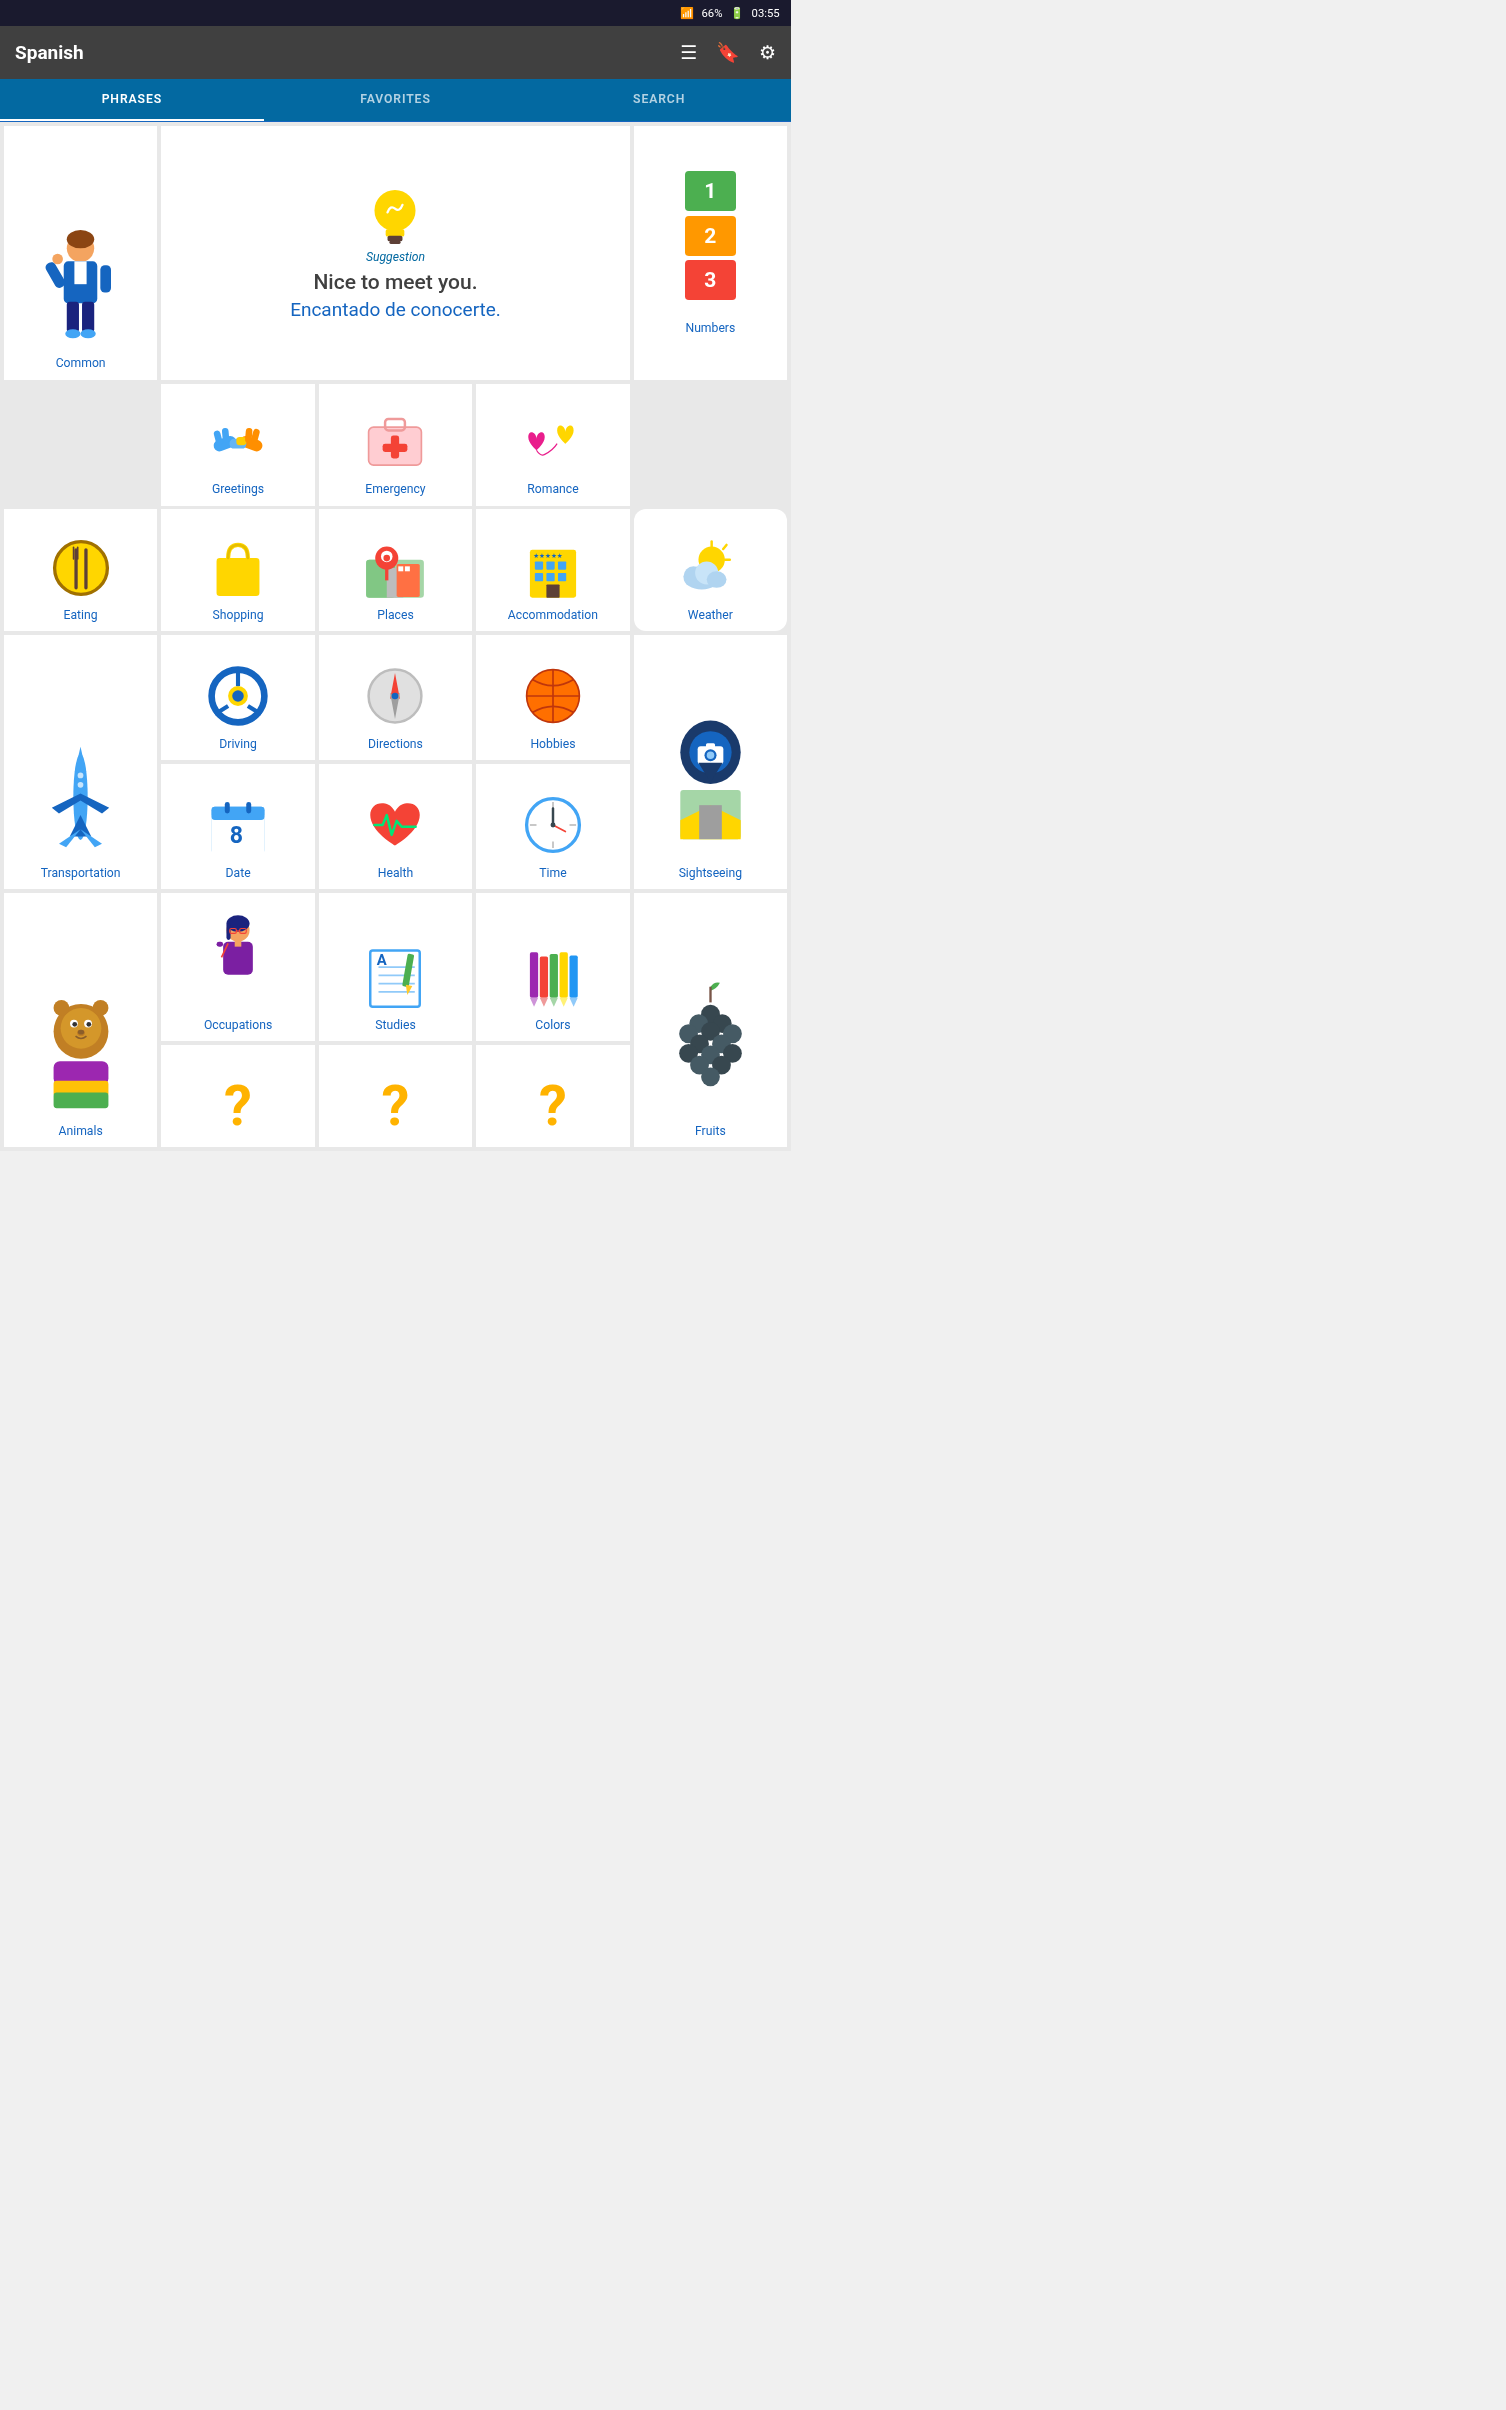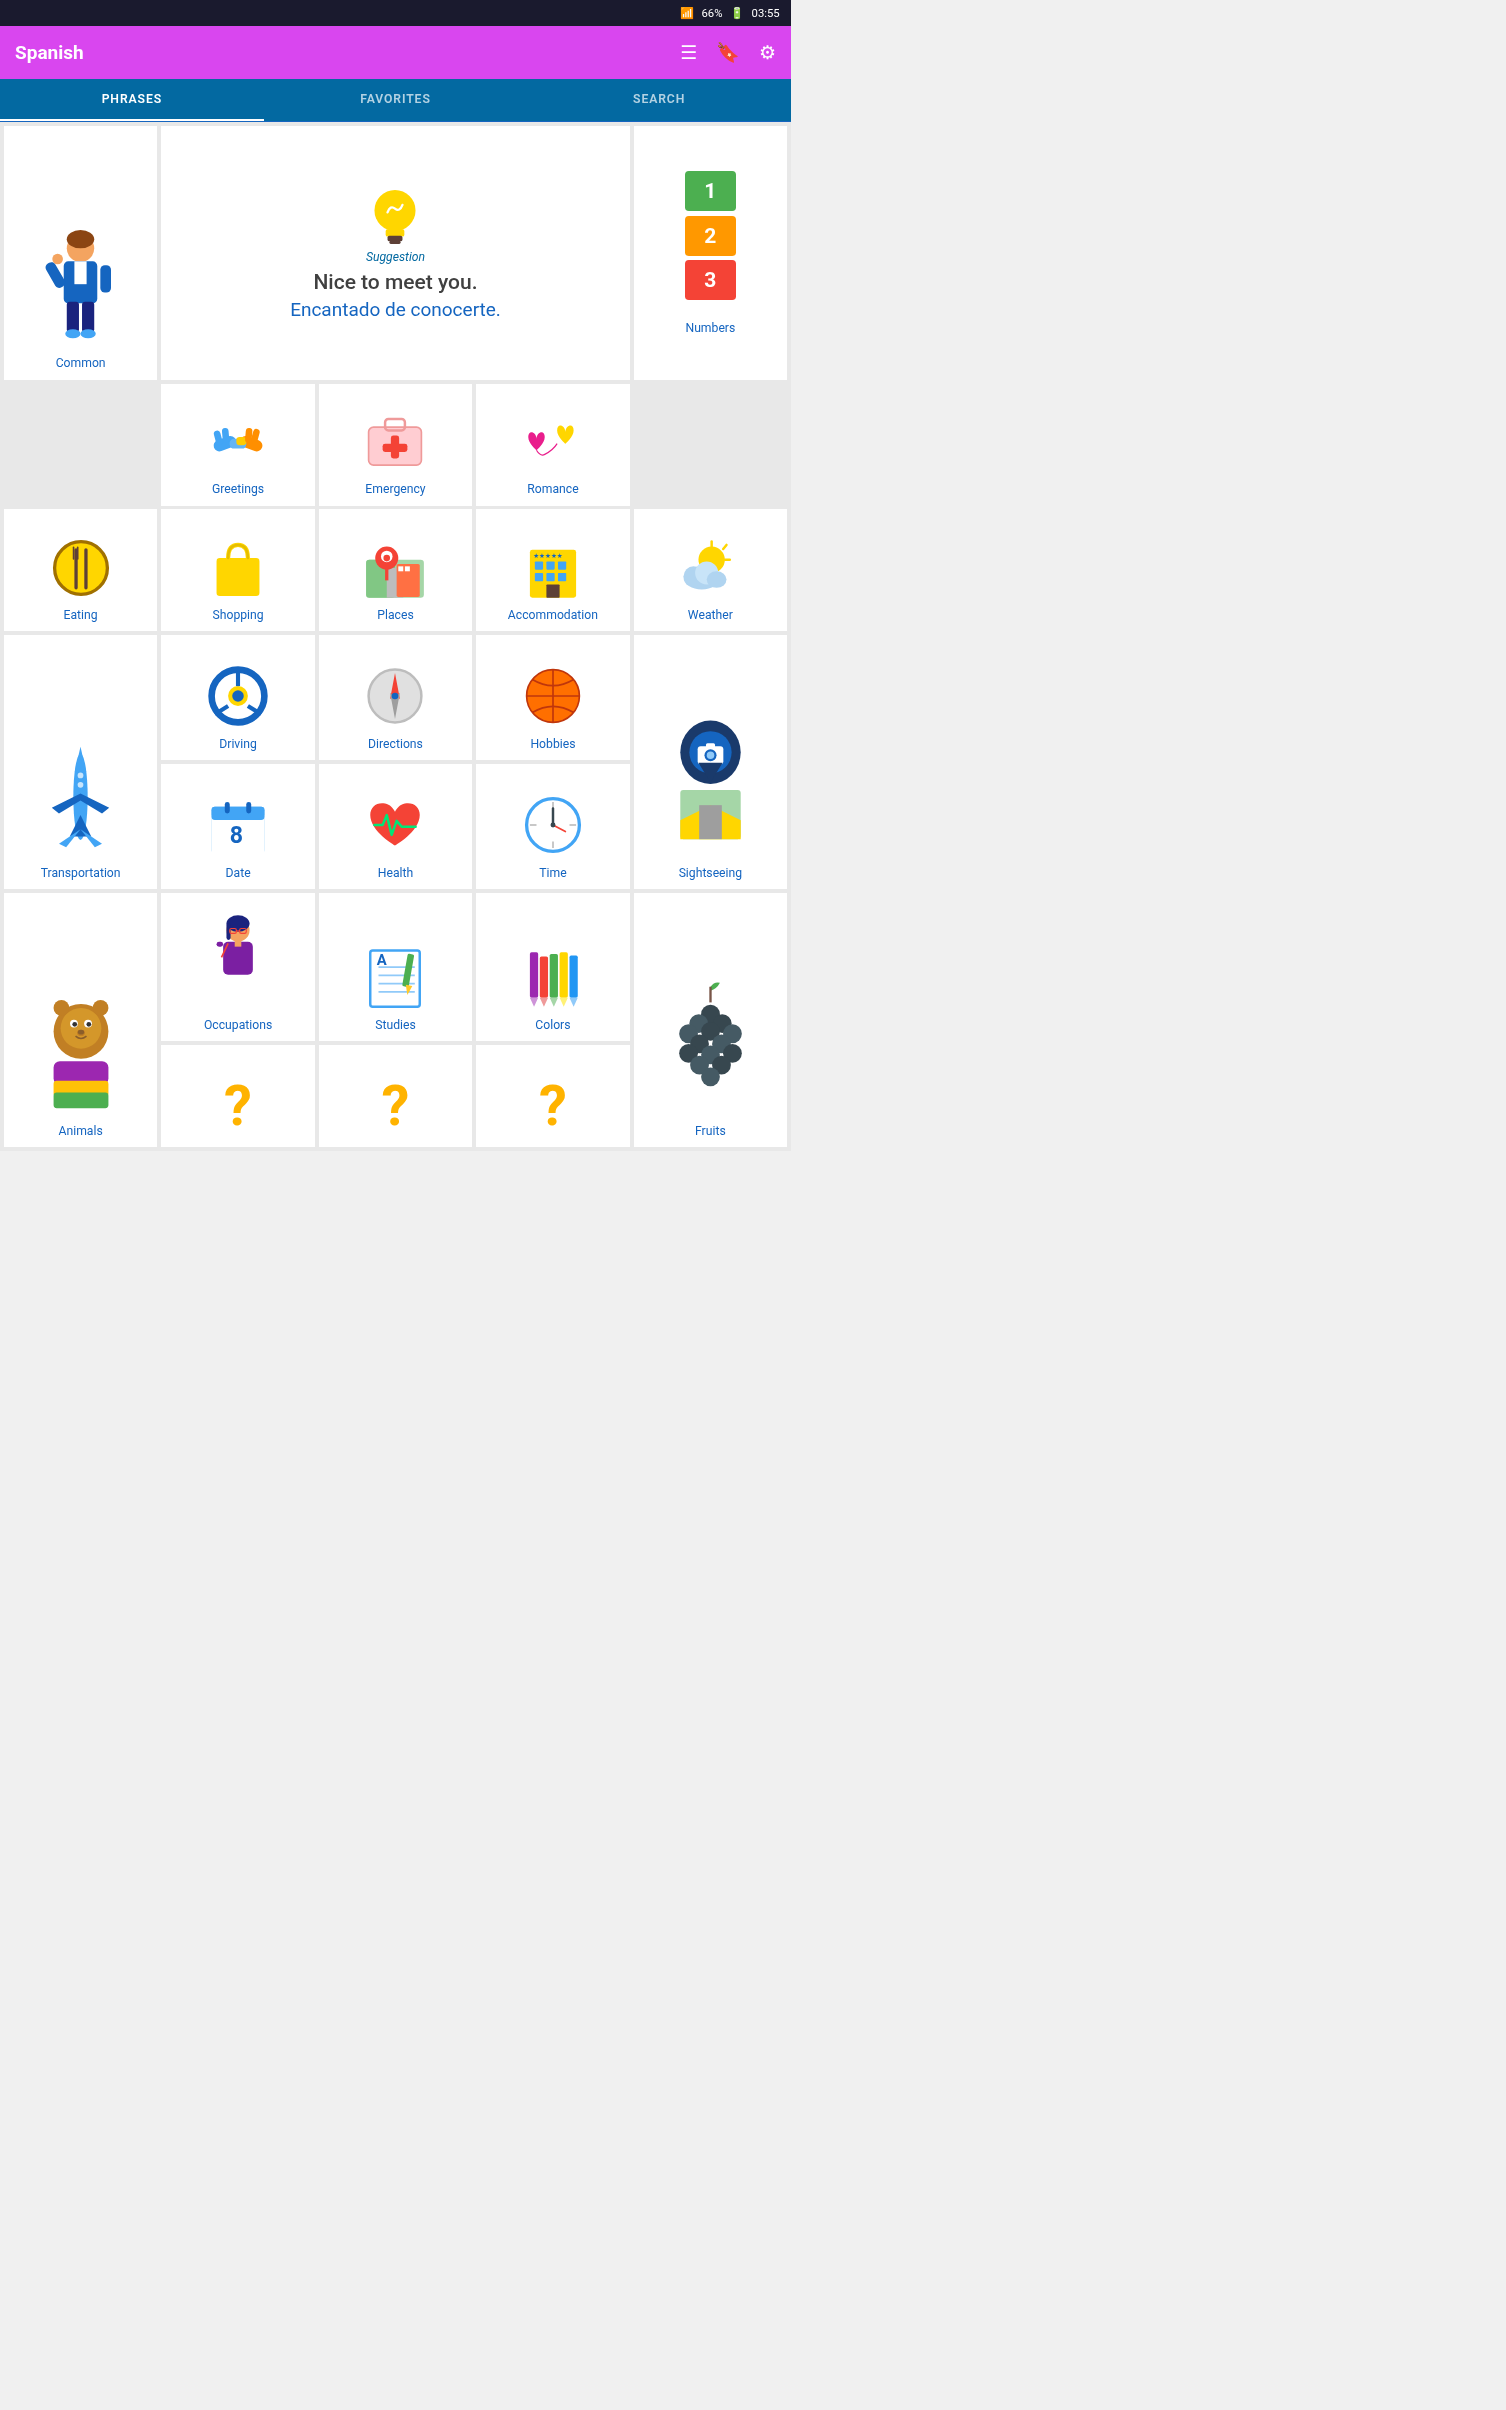--- a/index.html
+++ b/index.html
@@ -21,21 +21,21 @@
       padding: 0 11.3px;
       gap: 7.5px;
     }
     .status-bar span {
       color: white;
       font-size: 11.3px;
     }
 
     
     .app-header {
-      background: #d946ef;
+      background: #404040;
       height: 53px;
       display: flex;
       align-items: center;
       justify-content: space-between;
       padding: 0 15px;
     }
     .app-title {
       color: white;
       font-size: 19px;
       font-weight: bold;
@@ -352,21 +352,21 @@
       <rect x="46" y="32" width="10" height="10" rx="1" fill="#42a5f5"></rect>
       <rect x="18" y="46" width="10" height="10" rx="1" fill="#42a5f5"></rect>
       <rect x="32" y="46" width="10" height="10" rx="1" fill="#42a5f5"></rect>
       <rect x="46" y="46" width="10" height="10" rx="1" fill="#42a5f5"></rect>
 
       <rect x="32" y="60" width="16" height="16" rx="1" fill="#5d4037"></rect>
     </svg>
     <span class="card-label">Accommodation</span>
   </div>
 
-  <div class="card" style="grid-column:5; grid-row:3;">
+  <div class="card" style="grid-column:5; grid-row:3;border-radius:12px;">
     <svg class="icon-svg" viewBox="0 0 80 80">
 
       <circle cx="42" cy="30" r="16" fill="#ffd600"></circle>
 
       <line x1="42" y1="8" x2="42" y2="14" stroke="#ffd600" stroke-width="3" stroke-linecap="round"></line>
       <line x1="60" y1="12" x2="56" y2="17" stroke="#ffd600" stroke-width="3" stroke-linecap="round"></line>
       <line x1="64" y1="30" x2="58" y2="30" stroke="#ffd600" stroke-width="3" stroke-linecap="round"></line>
 
       <ellipse cx="30" cy="52" rx="22" ry="14" fill="#b0d4f0"></ellipse>
       <circle cx="20" cy="50" r="12" fill="#b0d4f0"></circle>

